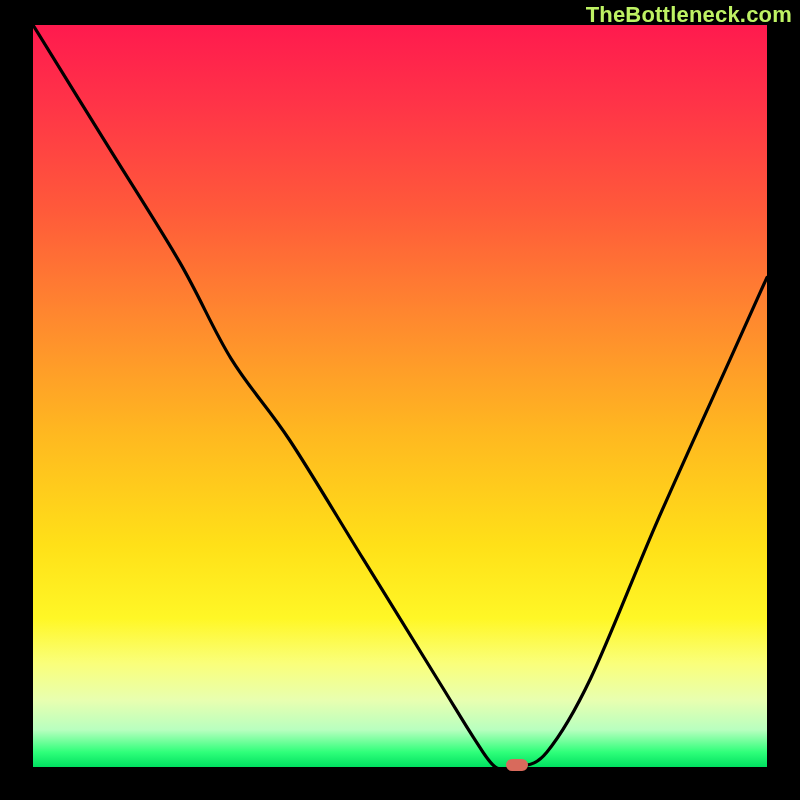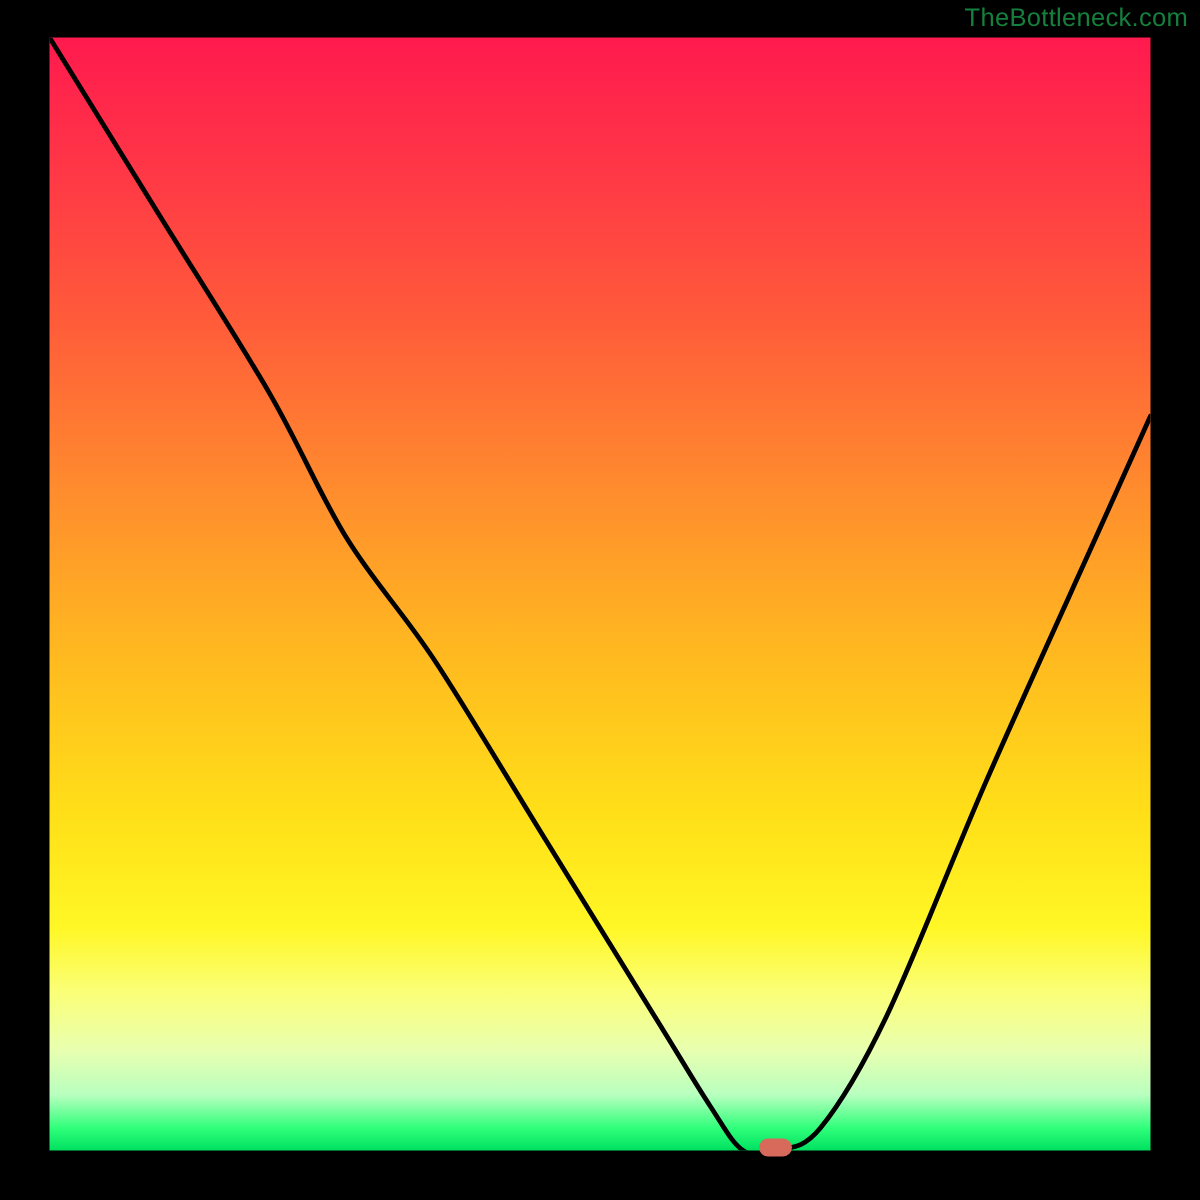--- a/index.html
+++ b/index.html
@@ -14,23 +14,23 @@
     position: relative;
     width: 800px;
     height: 800px;
     background: #000;
   }
   .watermark {
     position: absolute;
     top: 2px;
     right: 8px;
     font-family: Arial, Helvetica, sans-serif;
-    font-size: 17px;
-    font-weight: 400;
-    color: #15803d;
+    font-size: 22px;
+    font-weight: 700;
+    color: #bef264;
     letter-spacing: 0.2px;
   }
   .plot {
     position: absolute;
     left: 33px;
     top: 25px;
     width: 734px;
     height: 742px;
     
     background: linear-gradient(

